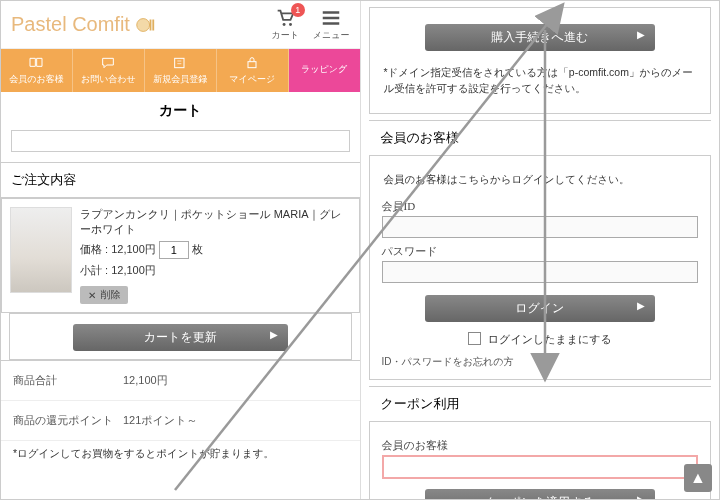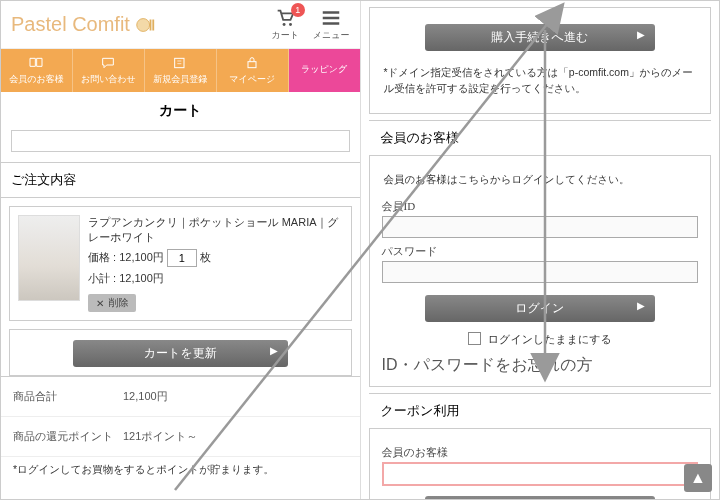--- a/index.html
+++ b/index.html
@@ -20,21 +20,21 @@
 .navstrip { display: flex; background: #f3a952; }
 .navitem { flex: 1; text-align: center; color: #fff; font-size: 9px; padding: 6px 2px; border-right: 1px solid rgba(255,255,255,0.3); }
 .navitem:last-child { border-right: none; background: #ec4899; }
 .navitem svg { display: block; margin: 0 auto 2px; width: 18px; height: 16px; }
 
 .pagetitle { text-align: center; font-weight: bold; padding: 10px; font-size: 14px; }
 .search-slot { padding: 0 10px 10px; }
 .search-slot .bar { height: 22px; background: #fff; border: 1px solid #ccc; }
 
 .section-h { border-top: 1px solid #ccc; border-bottom: 1px solid #ccc; padding: 8px 10px; font-size: 13px; background: #fff; }
-.item-card { margin: 8px; border: 1px solid #ccc; padding: 8px; display: flex; gap: 8px; position: relative; }
+.item-card { border: 1px solid #ccc; padding: 8px; display: flex; gap: 8px; position: relative; }
 .thumb { width: 62px; height: 86px; background: linear-gradient(180deg,#eee 0,#e2ddd6 60%,#ccc7bf 100%); border: 1px solid #ddd; }
 .item-info { flex: 1; font-size: 11px; color: #333; }
 .item-info .line { margin-bottom: 4px; }
 .qty { width: 30px; height: 18px; border: 1px solid #aaa; text-align: center; font-size: 11px; vertical-align: middle; }
 .del-btn { display: inline-flex; align-items: center; gap: 4px; background: #bbb; color: #444; border-radius: 2px; padding: 2px 8px; font-size: 10px; margin-top: 4px; }
 .wide-btn { display: block; margin: 6px auto 8px; width: 215px; background: linear-gradient(#888,#666); color: #fff; font-size: 12px; text-align: center; padding: 5px 0; border-radius: 3px; position: relative; }
 .wide-btn .arrow { position: absolute; right: 10px; top: 5px; font-size: 10px; }
 
 .totals { border-top: 1px solid #ccc; }
 .trow { display: flex; padding: 12px 12px; font-size: 11px; color: #555; border-bottom: 1px solid #eee; }
@@ -42,21 +42,21 @@
 .note { font-size: 10.5px; padding: 6px 12px 10px; color: #333; }
 
 
 .rcard { margin: 6px 8px; border: 1px solid #ccc; padding: 10px 12px; font-size: 12px; background: #fff; }
 .rhead { border-top: 1px solid #ccc; border-bottom: 1px solid #ccc; padding: 8px 12px; font-size: 13px; background: #fff; margin: 6px 8px 0; }
 .r-note { font-size: 10.5px; color: #333; padding: 6px 2px; line-height: 1.5; }
 .fld-label { font-size: 11px; color: #444; margin: 6px 0 2px; font-family: Liberation Serif, serif; }
 .txt-in { width: 100%; height: 22px; border: 1px solid #aaa; background: #fafafa; padding: 0 4px; font-size: 11px; }
 .chk-row { text-align: center; font-size: 11px; margin-top: 10px; color: #333; }
 .chk-row .box { display: inline-block; width: 13px; height: 13px; border: 1px solid #888; vertical-align: -2px; margin-right: 4px; }
-.link-sm { font-size: 16px; color: #555; text-align: left; margin-top: 8px; }
+.link-sm { font-size: 10px; color: #555; text-align: left; margin-top: 8px; }
 .coupon-in { width: 100%; height: 24px; border: 2px solid #f3a8a8; background: #fff; }
 
 .scroll-top { position: absolute; right: 8px; bottom: 8px; width: 28px; height: 28px; background: #888; color: #fff; display: flex; align-items: center; justify-content: center; border-radius: 3px; }
 
 
 .ov { position: absolute; left: 0; top: 0; width: 720px; height: 500px; pointer-events: none; }
 </style>
 </head>
 <body>
 

